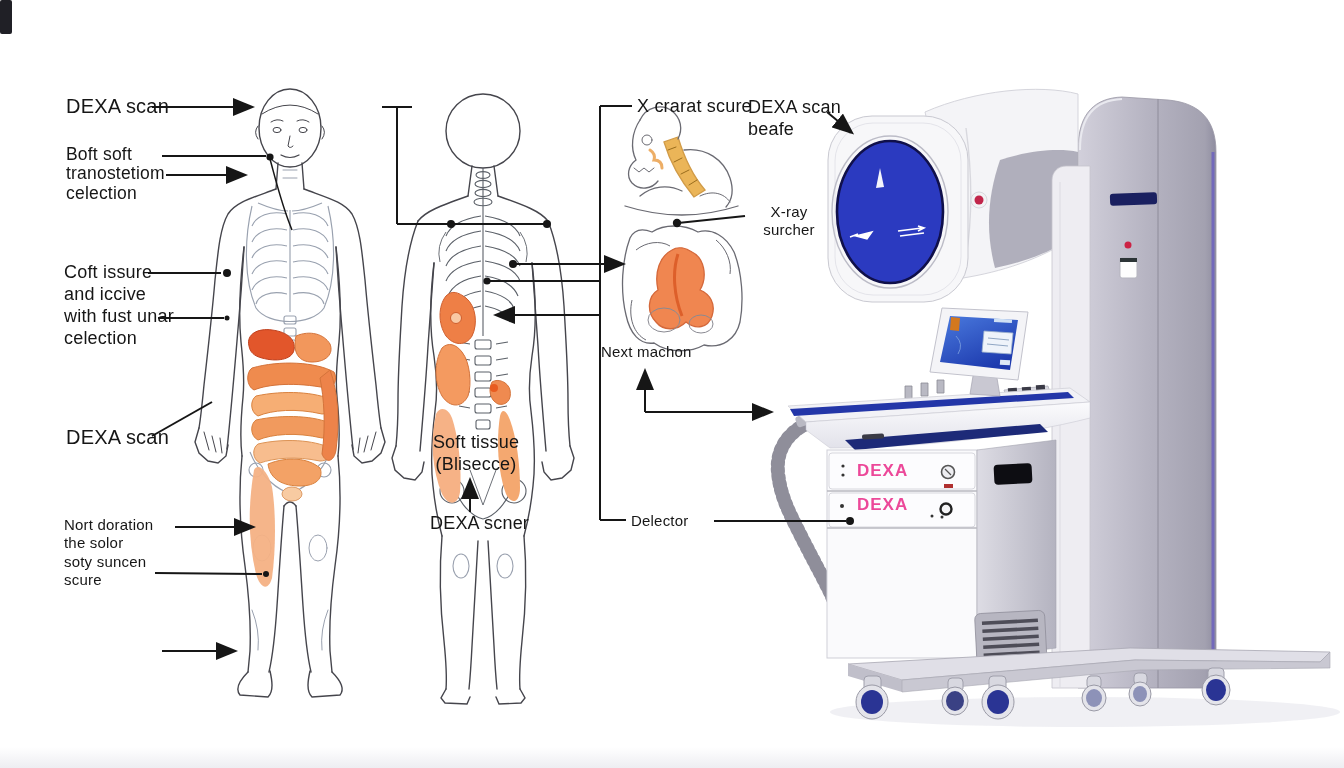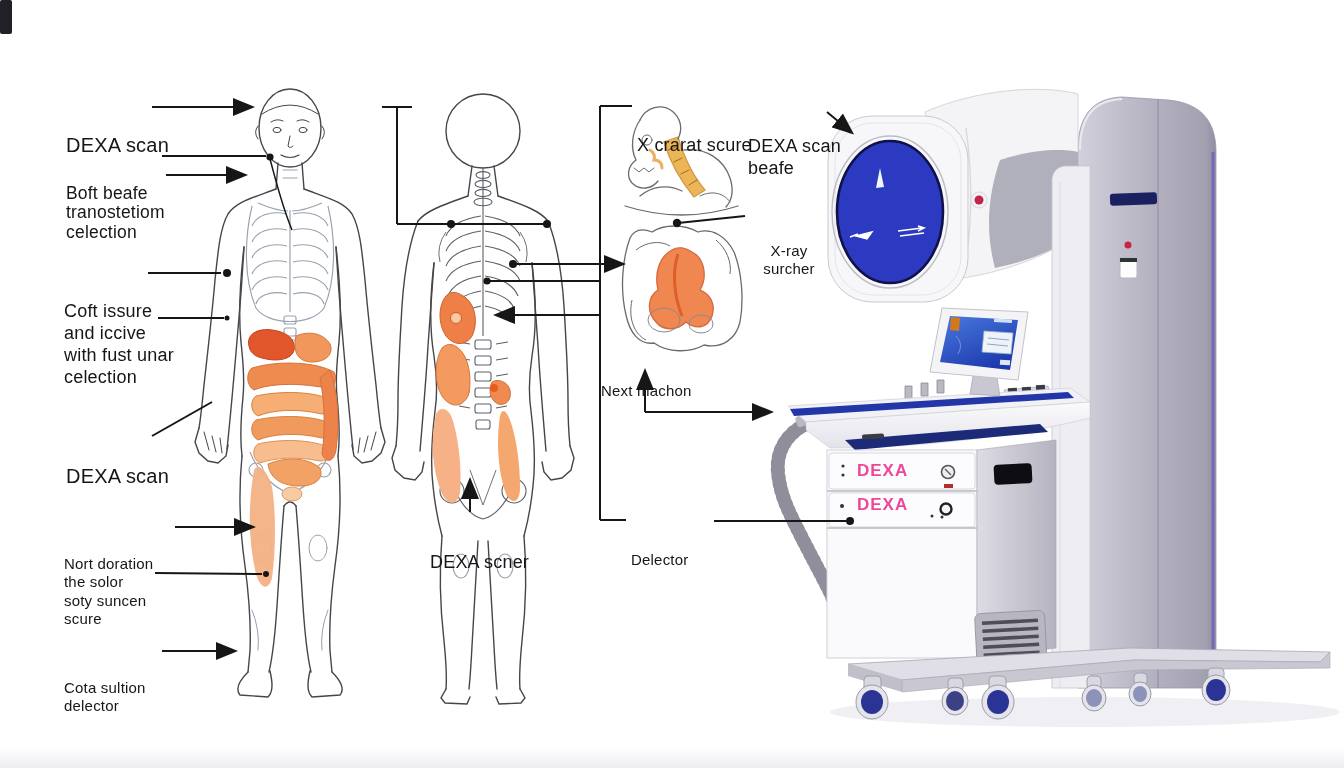--- a/index.html
+++ b/index.html
@@ -1,19 +1,19 @@
 <!DOCTYPE html>
 <html><head>
 <meta charset="utf-8">
 <style>
   html,body{margin:0;padding:0;background:#fff;}
   .canvas{position:relative;width:1344px;height:768px;background:#ffffff;overflow:hidden;
           font-family:"Liberation Sans", sans-serif;}
   svg.art{position:absolute;left:0;top:0;}
-  .lbl{position:absolute;color:#161616;font-weight:500;letter-spacing:.2px;line-height:1.18;margin-top:39px;}
+  .lbl{position:absolute;color:#161616;font-weight:500;letter-spacing:.2px;line-height:1.18;}
   .lbl .ln{display:block;}
   .lbl.s18{font-size:18px;}
   .lbl.s19{font-size:15px;}
   .lbl.s20{font-size:20px;}
   .lbl.s17{font-size:17.5px;line-height:1.1;}
   .lbl.tight{line-height:1.22;}
   .drawer-lbl{position:absolute;color:#ec4899;font-weight:600;font-size:17px;letter-spacing:1px;}
 </style>
 </head>
 <body>
@@ -376,21 +376,21 @@
     <path d="M645,412 H766"></path>
         <line x1="758" y1="412" x2="770" y2="412" marker-end="url(#ah)"></line>
   </g>
 </svg>
 
 <div class="lbl s20" style="left:66px;top:95px;">
   <span class="ln">DEXA scan</span>
 </div>
 
 <div class="lbl s17" style="left:66px;top:145px;">
-  <span class="ln">Boft beafe</span>
+  <span class="ln">Boft soft</span>
   <span class="ln">tranostetiom</span>
   <span class="ln">celection</span>
 </div>
 
 <div class="lbl s18 tight" style="left:64px;top:262px;">
   <span class="ln">Coft issure</span>
   <span class="ln">and iccive</span>
   <span class="ln">with fust unar</span>
   <span class="ln">celection</span>
 </div>
@@ -399,25 +399,25 @@
   <span class="ln">DEXA scan</span>
 </div>
 
 <div class="lbl s19 tight" style="left:64px;top:516px;">
   <span class="ln">Nort doration</span>
   <span class="ln">the solor</span>
   <span class="ln">soty suncen</span>
   <span class="ln">scure</span>
 </div>
 
-<div class="lbl s19 tight" style="left:64px;top:640px;">
-  <span class="ln">Cota sultion</span>
-  <span class="ln">delector</span>
-</div>
-
+
+<div class="lbl s18 tight" style="left:426px;top:432px;width:100px;text-align:center;">
+  <span class="ln">Soft tissue</span>
+  <span class="ln">(Blisecce)</span>
+</div>
 
 <div class="lbl s18" style="left:430px;top:513px;">
   <span class="ln">DEXA scner</span>
 </div>
 
 <div class="lbl s18" style="left:637px;top:96px;">
   <span class="ln">X crarat scure</span>
 </div>
 
 <div class="lbl s18 tight" style="left:748px;top:97px;">

